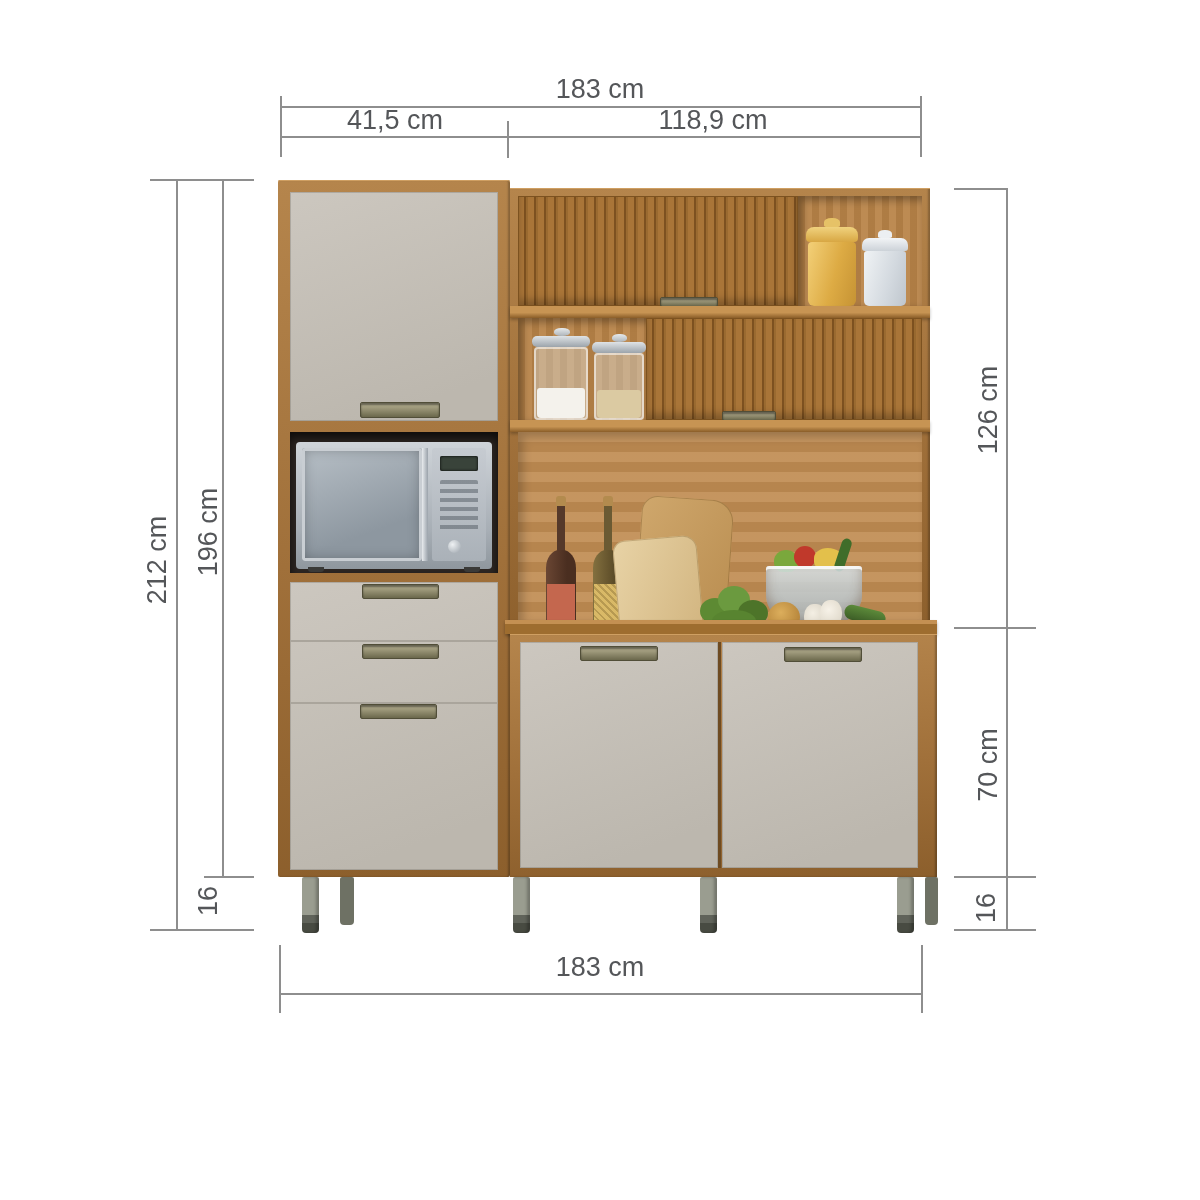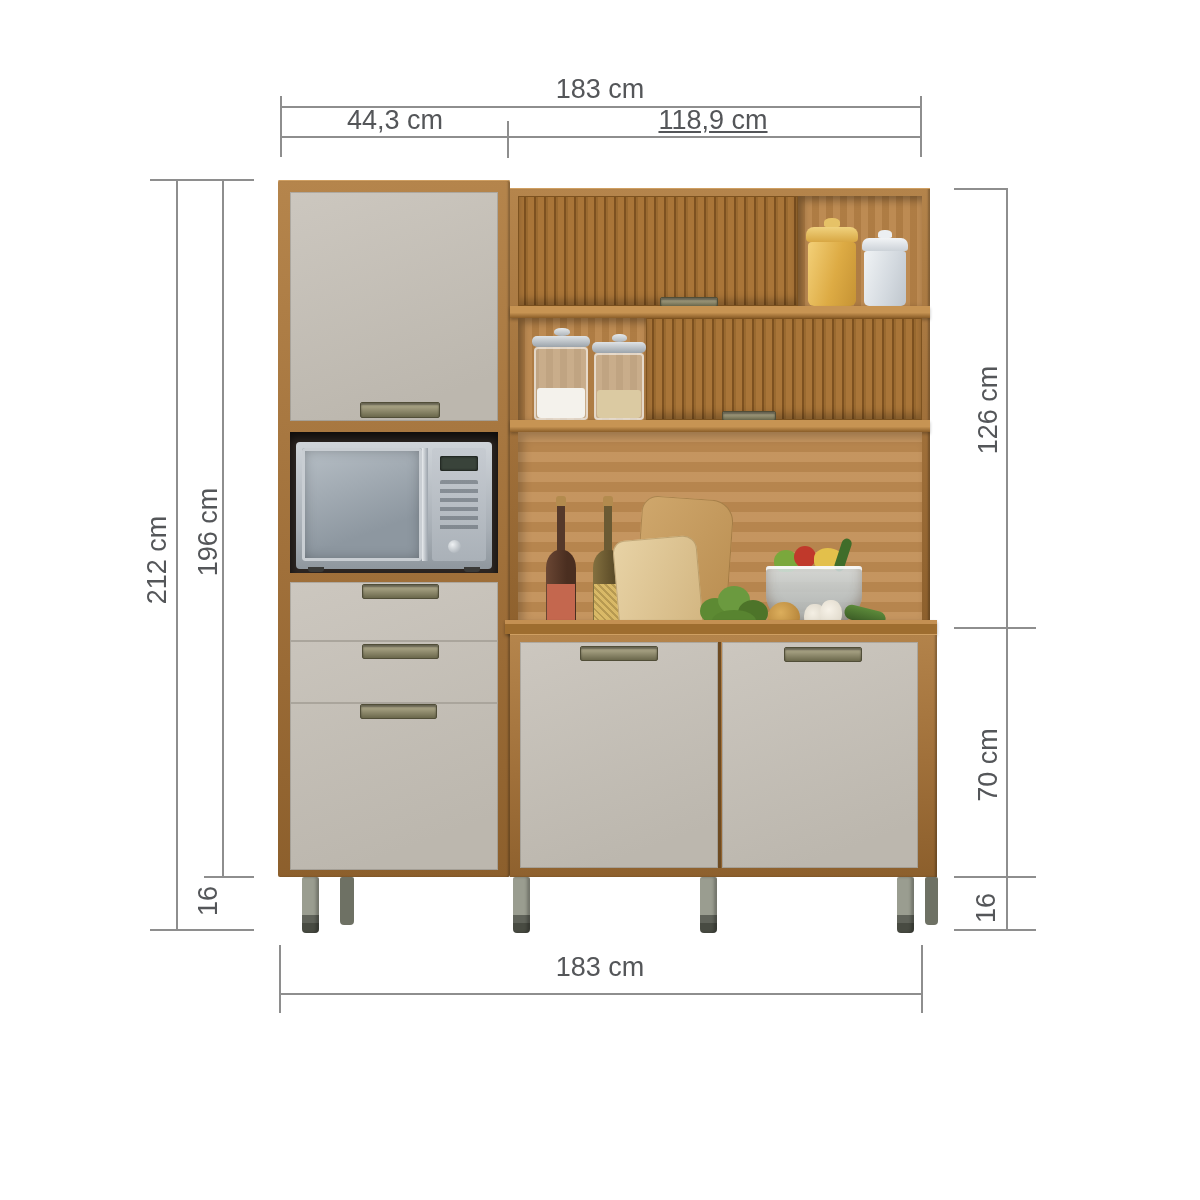--- a/index.html
+++ b/index.html
@@ -29,22 +29,22 @@
   .legb   { position:absolute; border-radius:2px 2px 4px 4px; background:#6e7164; }
   .abs    { position:absolute; }
 </style>
 </head>
 <body>
 
 <div class="canvas">
 
   <div class="dt" style="left:470px;top:74px;width:260px;">183 cm</div>
   <div class="dl" style="left:281px;top:106px;width:640px;height:2px;"></div>
-  <div class="dt" style="left:300px;top:105px;width:190px;">44,3 cm</div>
-  <div class="dt" style="left:618px;top:105px;width:190px;text-decoration:underline;">118,9 cm</div>
+  <div class="dt" style="left:300px;top:105px;width:190px;">41,5 cm</div>
+  <div class="dt" style="left:618px;top:105px;width:190px;">118,9 cm</div>
   <div class="dl" style="left:281px;top:136px;width:640px;height:2px;"></div>
   <div class="dl" style="left:280px;top:96px;width:2px;height:61px;"></div>
   <div class="dl" style="left:507px;top:121px;width:2px;height:37px;"></div>
   <div class="dl" style="left:920px;top:96px;width:2px;height:61px;"></div>
 
   <div class="dl" style="left:176px;top:180px;width:2px;height:751px;"></div>
   <div class="dl" style="left:222px;top:180px;width:2px;height:698px;"></div>
   <div class="dl" style="left:150px;top:179px;width:104px;height:2px;"></div>
   <div class="dl" style="left:204px;top:876px;width:50px;height:2px;"></div>
   <div class="dl" style="left:150px;top:929px;width:104px;height:2px;"></div>

